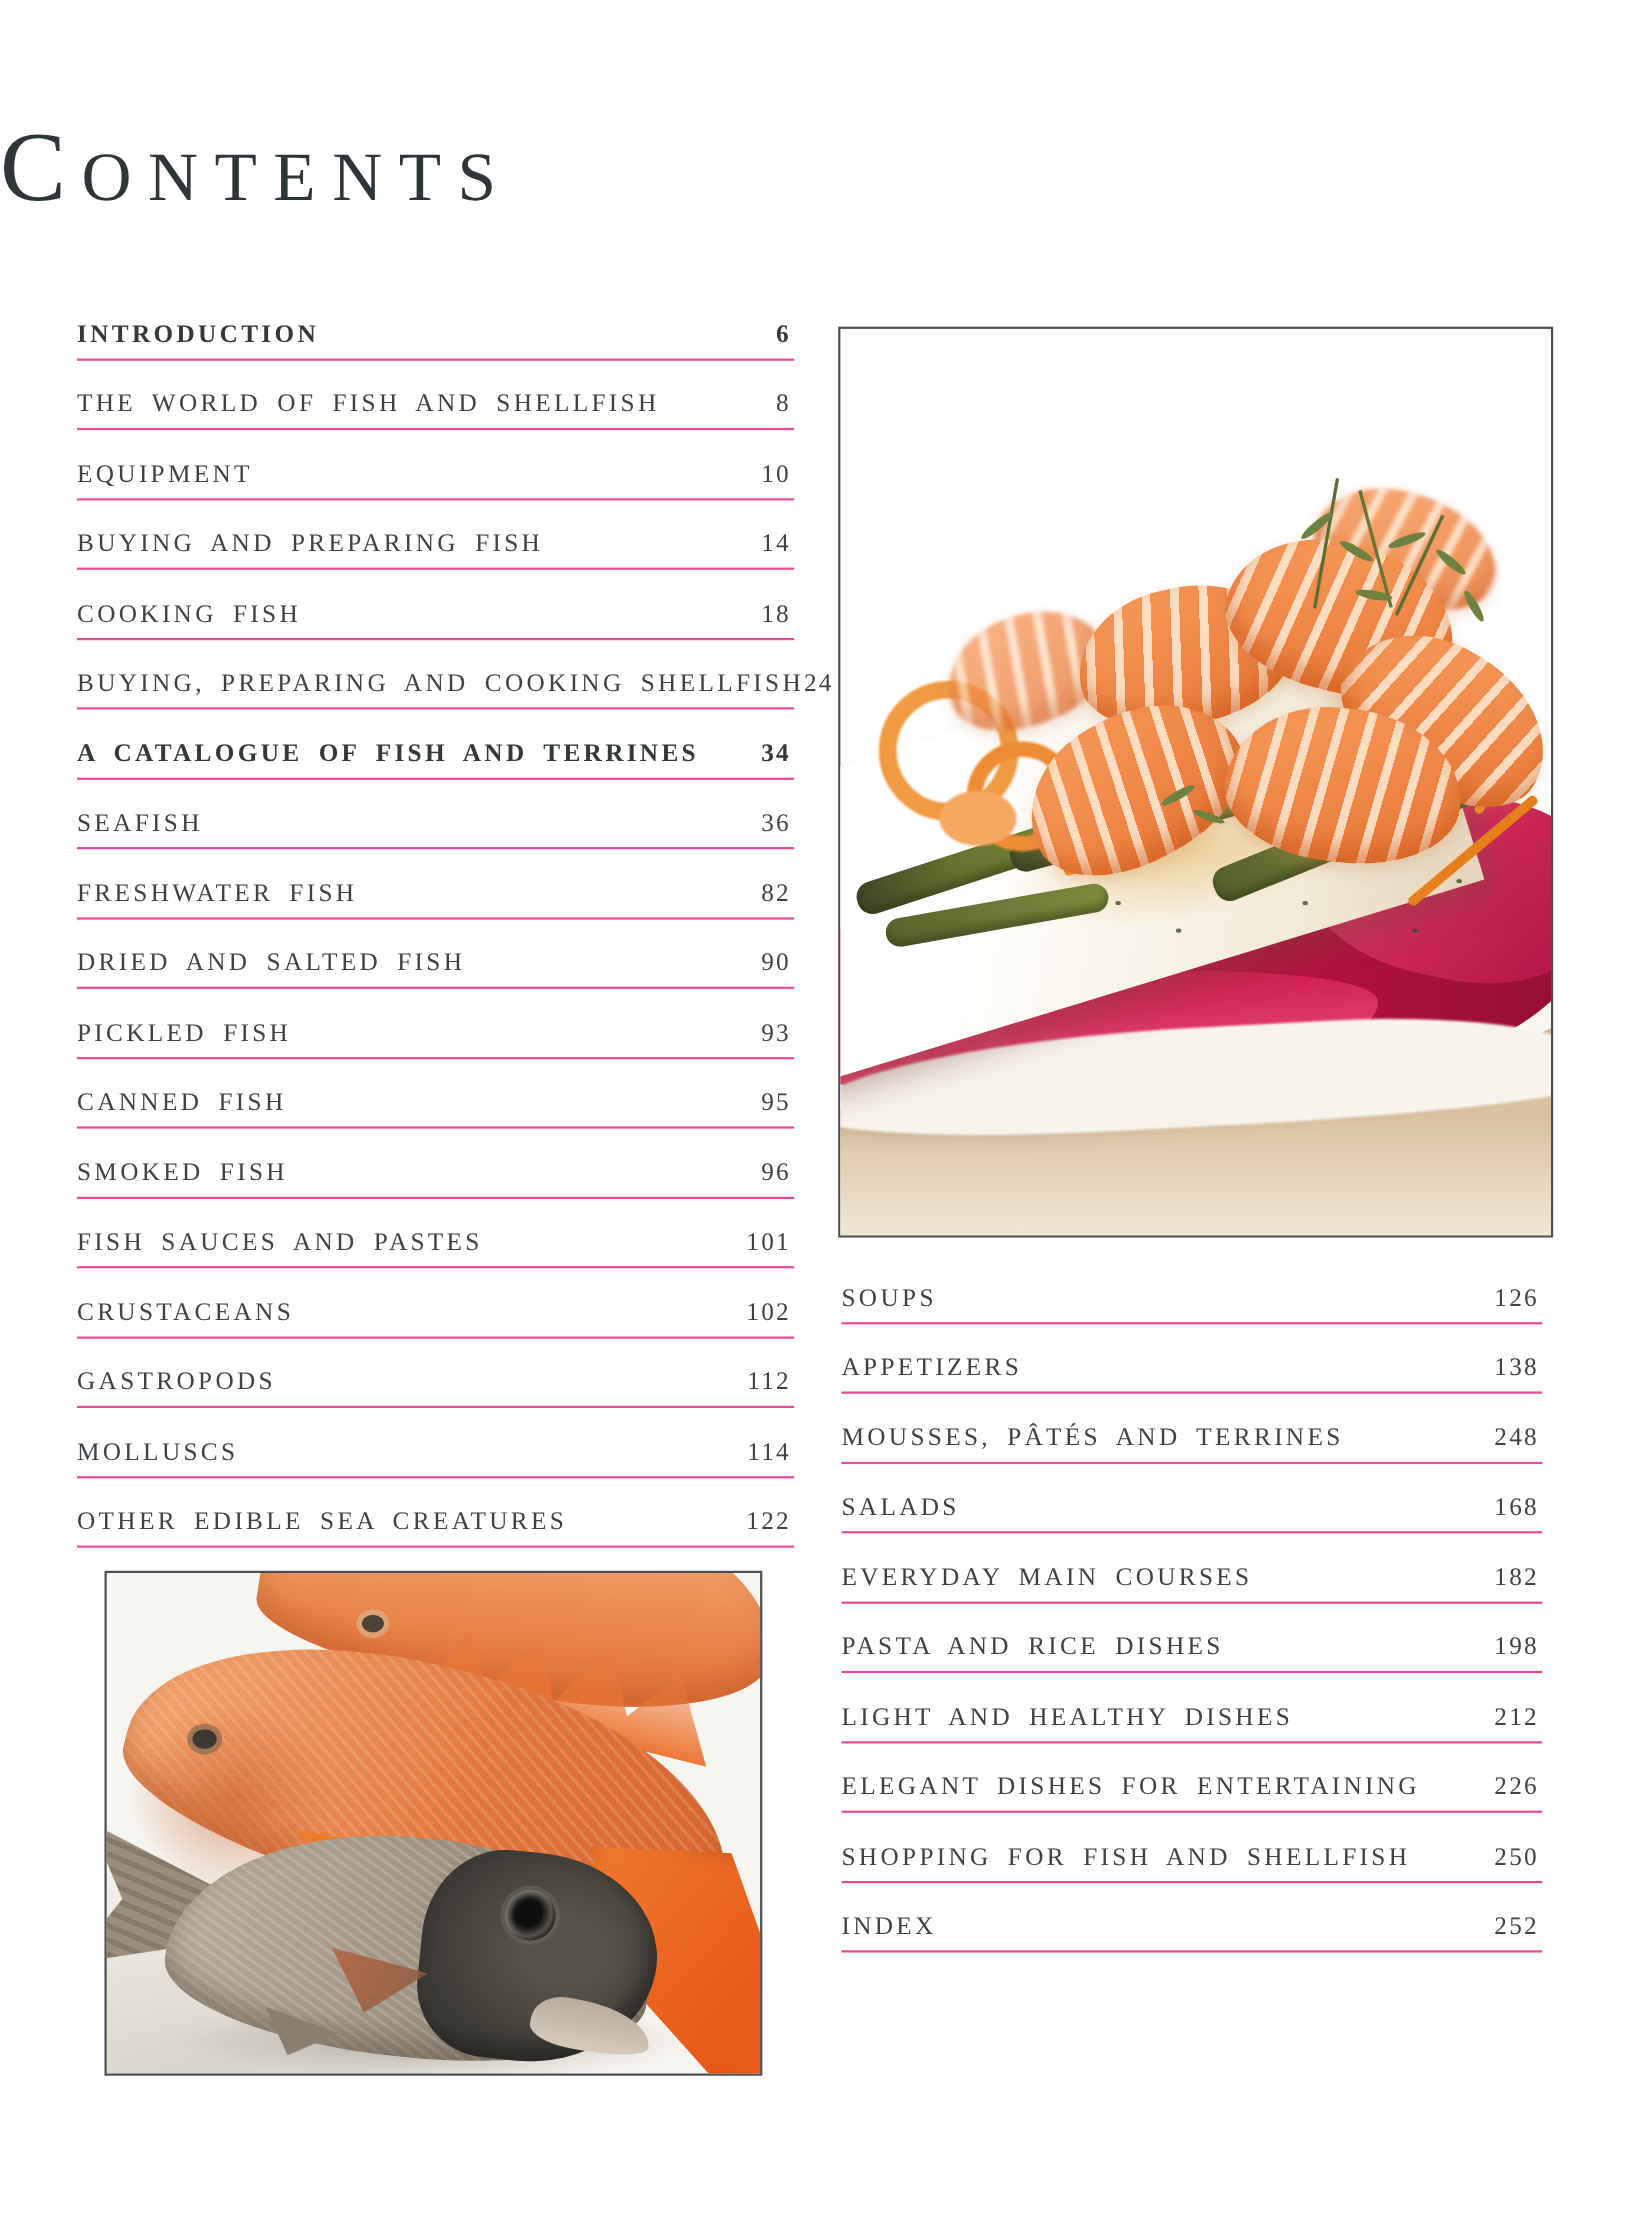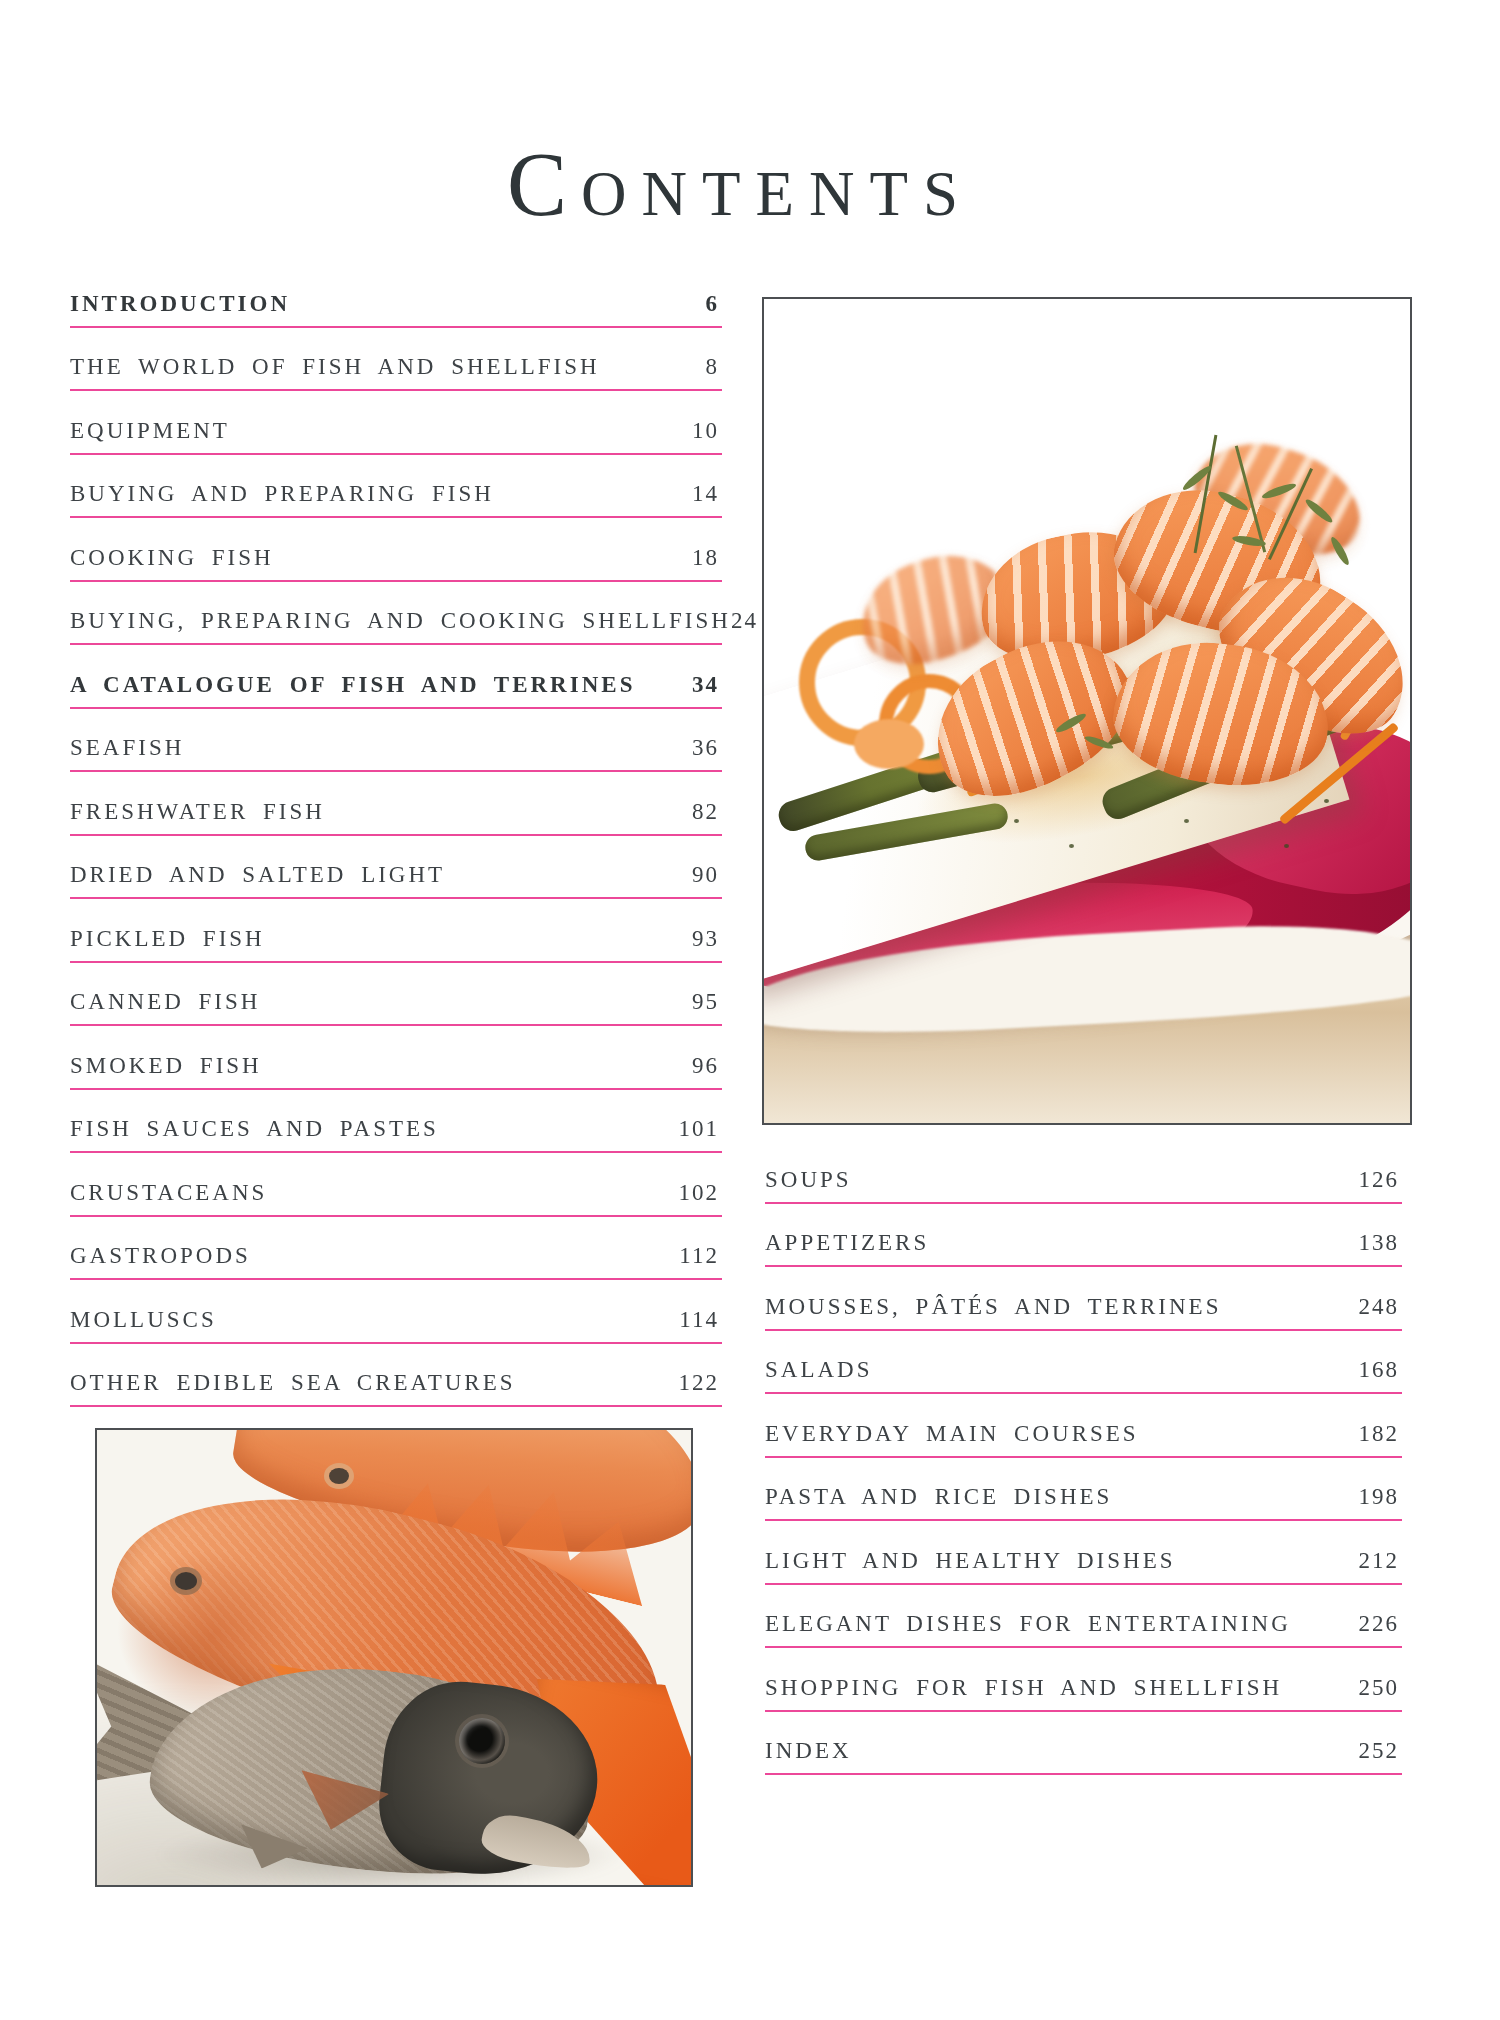--- a/index.html
+++ b/index.html
@@ -4,22 +4,22 @@
 <style>
   html,body { margin:0; padding:0; background:#e9e9e9; }
   .page {
     position:relative; width:1500px; height:2020px; margin:0 auto;
     background:#ffffff; overflow:hidden;
     font-family:"Liberation Serif", serif; color:#3d4246;
   }
 
   
   .title {
-    position:absolute; left:0; top:108px; width:1480px; text-align:center;
-    color:#2f3639; white-space:nowrap;margin-top:32px;
+    position:absolute; left:0; top:108px; width:1480px; text-align:left;
+    color:#2f3639; white-space:nowrap;
   }
   .title .initial { font-size:90px; line-height:1; letter-spacing:14px; }
   .title .rest    { font-size:63px; line-height:1; letter-spacing:15px; }
 
   
   .col { position:absolute; }
   .col-left  { left:70px;  top:264px;  width:652px; }
   .col-right { left:765px; top:1140px; width:637px; }
   .row {
     box-sizing:border-box; height:63.5px;
@@ -87,21 +87,21 @@
     </div>
     <div class="row">
       <span class="lbl">SEAFISH</span>
       <span class="num">36</span>
     </div>
     <div class="row">
       <span class="lbl">FRESHWATER FISH</span>
       <span class="num">82</span>
     </div>
     <div class="row">
-      <span class="lbl">DRIED AND SALTED LIGHT</span>
+      <span class="lbl">DRIED AND SALTED FISH</span>
       <span class="num">90</span>
     </div>
     <div class="row">
       <span class="lbl">PICKLED FISH</span>
       <span class="num">93</span>
     </div>
     <div class="row">
       <span class="lbl">CANNED FISH</span>
       <span class="num">95</span>
     </div>

